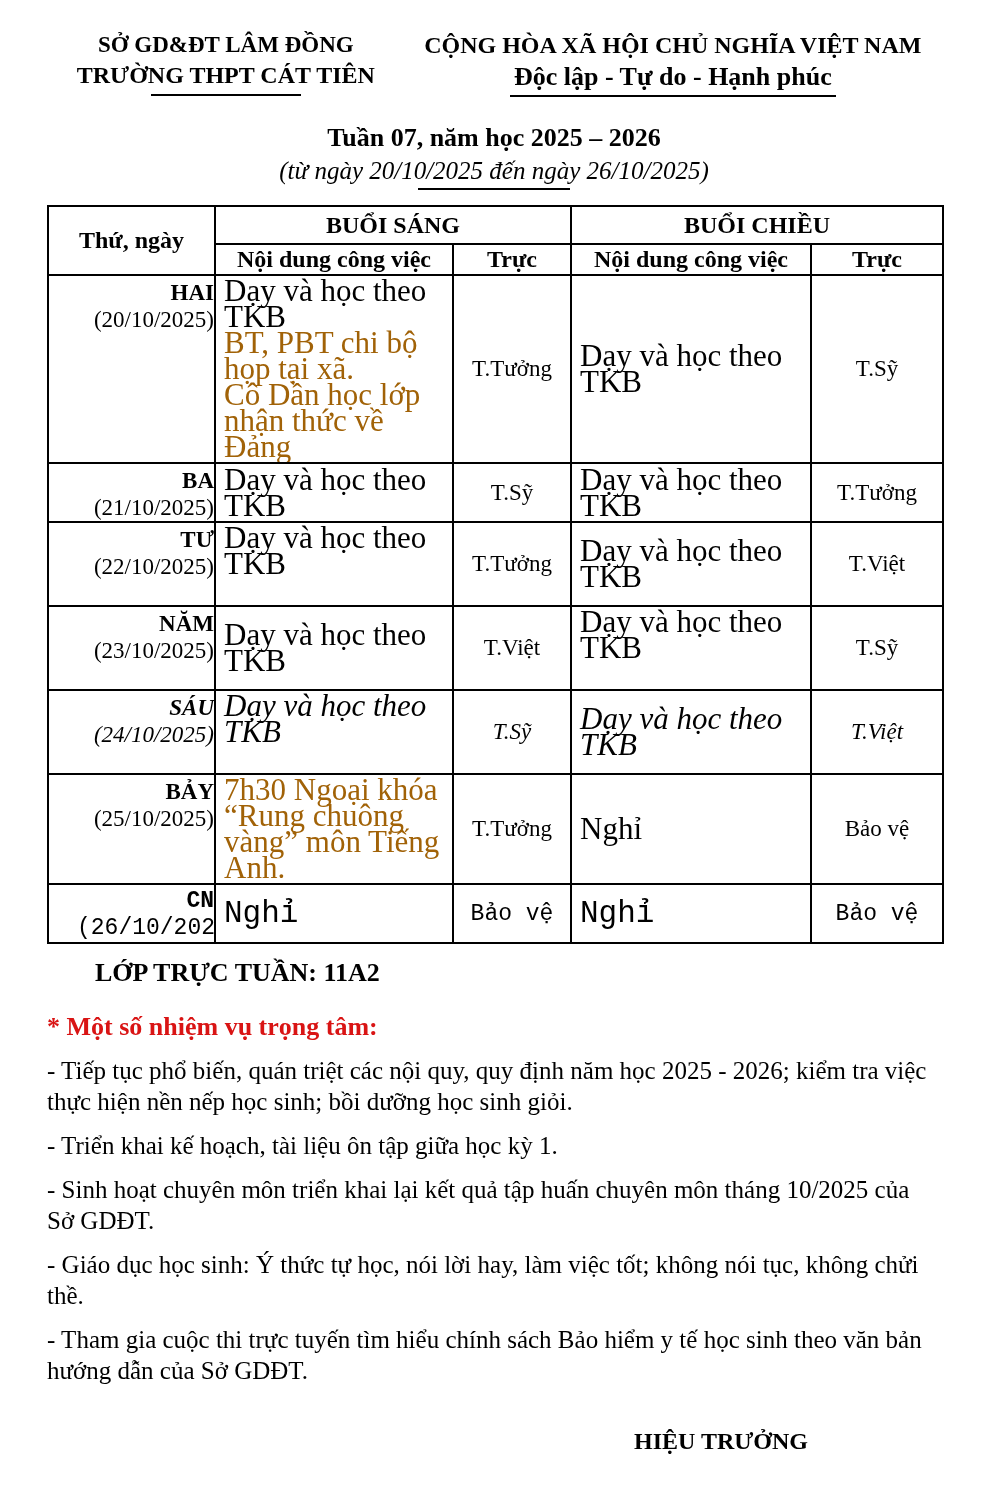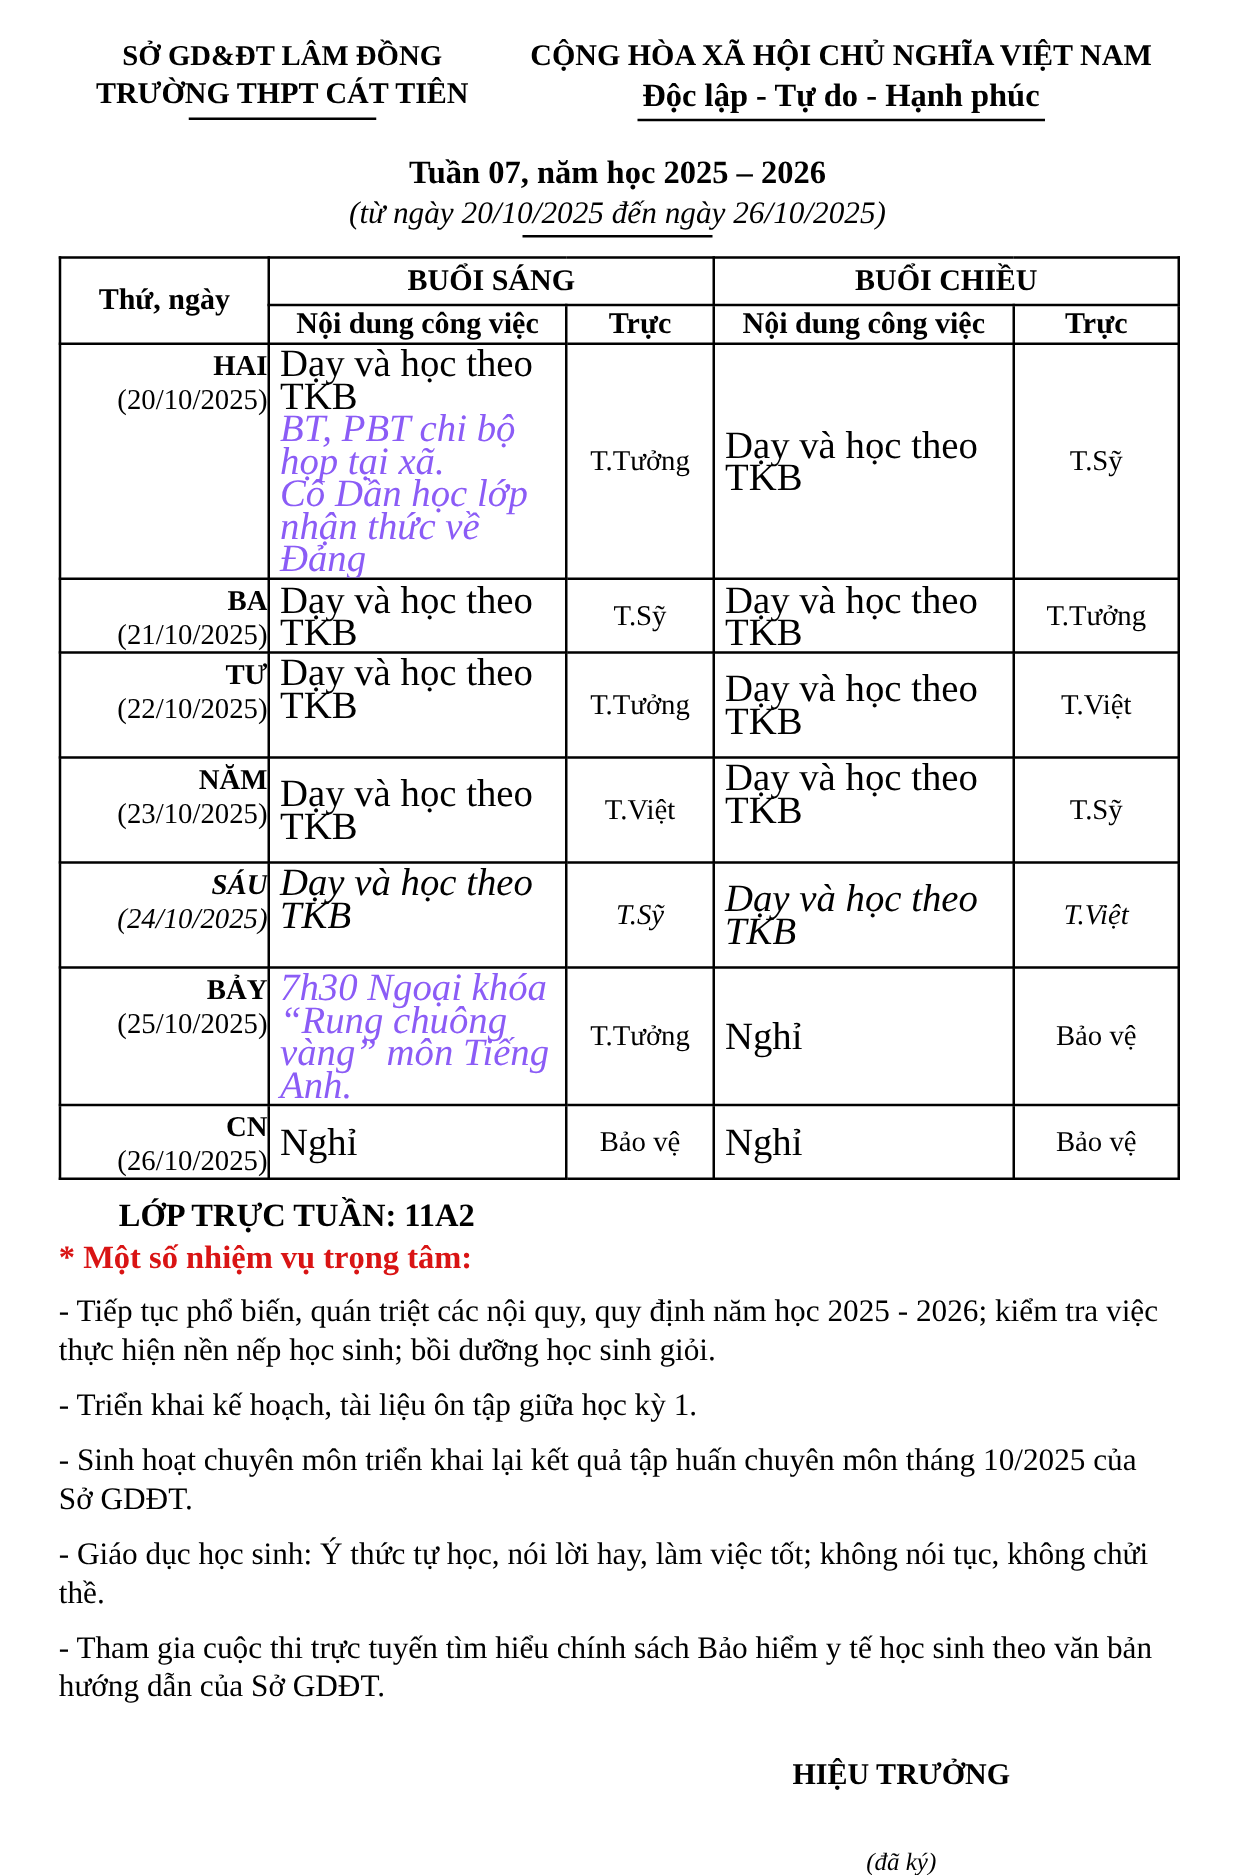--- a/index.html
+++ b/index.html
@@ -44,36 +44,36 @@
   table.schedule th, table.schedule td { border: 2px solid #000; overflow: hidden; }
   table.schedule th { font-weight: bold; font-size: 24px; text-align: center; padding: 1px 2px; }
   thead tr:nth-child(1) { height: 38px; }
   thead tr:nth-child(2) { height: 30px; }
   tbody tr:nth-child(1) { height: 128px; }
   tbody tr:nth-child(2) { height: 58px; }
   tbody tr:nth-child(3) { height: 63px; }
   tbody tr:nth-child(4) { height: 65px; }
   tbody tr:nth-child(5) { height: 51px; font-style: italic; }
   tbody tr:nth-child(6) { height: 92px; }
-  tbody tr:nth-child(7) { height: 55px; }
+  tbody tr:nth-child(7) { height: 55px; font-family: Liberation Mono, monospace; }
 
   td.day-cell { vertical-align: top; text-align: right; padding-top: 3px; }
   .day-name { font-weight: bold; font-size: 23px; line-height: 27px; }
   .day-date { font-size: 23px; line-height: 27px; padding-left: 28px; }
 
   td.content-cell { vertical-align: middle; text-align: left; padding: 2px 8px; }
   .cline { font-size: 31px; line-height: 26px; }
   .cline:empty::before { content: "\00a0"; }
-  .red { color: #8b5cf6; font-style: italic; }
+  .red { color: #a16207; }
 
   td.duty-cell { vertical-align: middle; text-align: center; font-size: 23px; }
 
   
   .class-duty { font-weight: bold; font-size: 26px; margin: 14px 0 0 48px; }
-  .tasks-heading { font-weight: bold; font-size: 26px; color: #d91414; margin-top: 3px; }
+  .tasks-heading { font-weight: bold; font-size: 26px; color: #d91414; margin-top: 24px; }
   .task { font-size: 25px; line-height: 31px; margin-top: 13px; }
 
   
   .signature { width: 340px; margin: 42px 50px 0 auto; text-align: center; }
   .sig-title { font-weight: bold; font-size: 24px; }
   .sig-signed { font-style: italic; font-size: 20px; margin-top: 45px; }
 </style>
 </head>
 <body>
 

